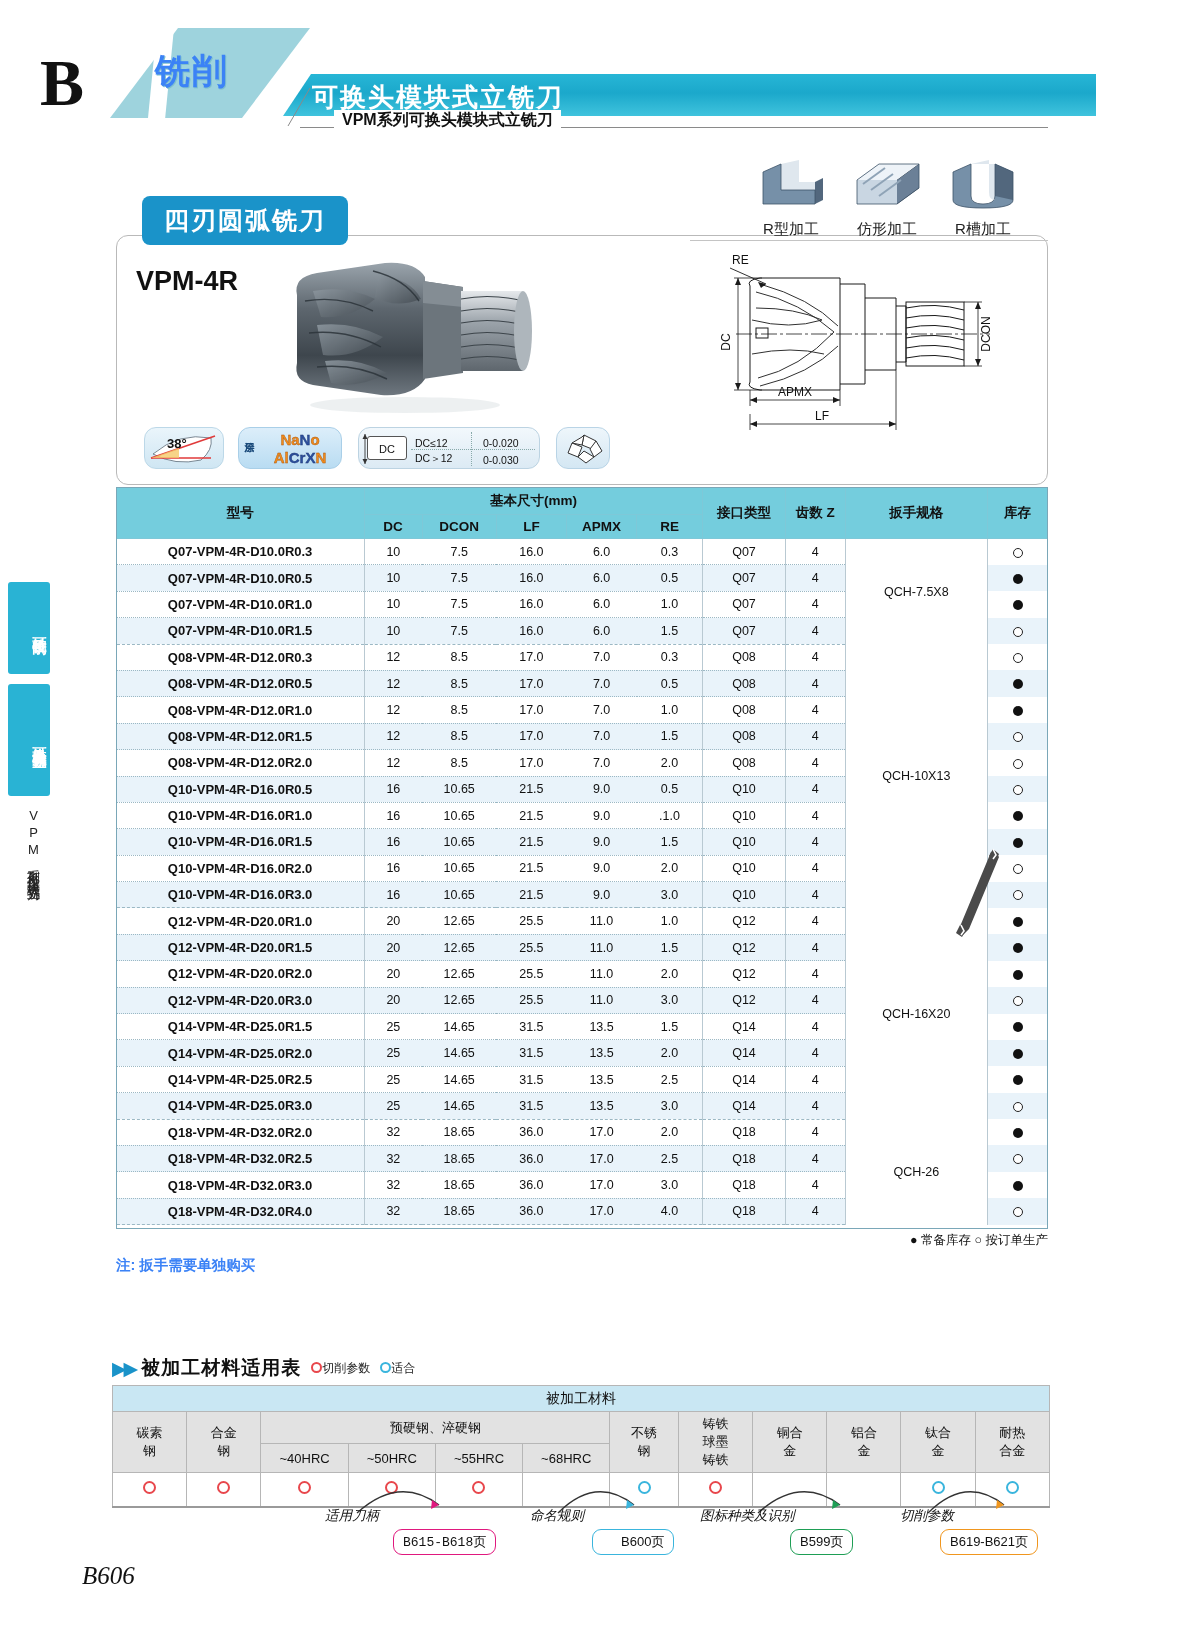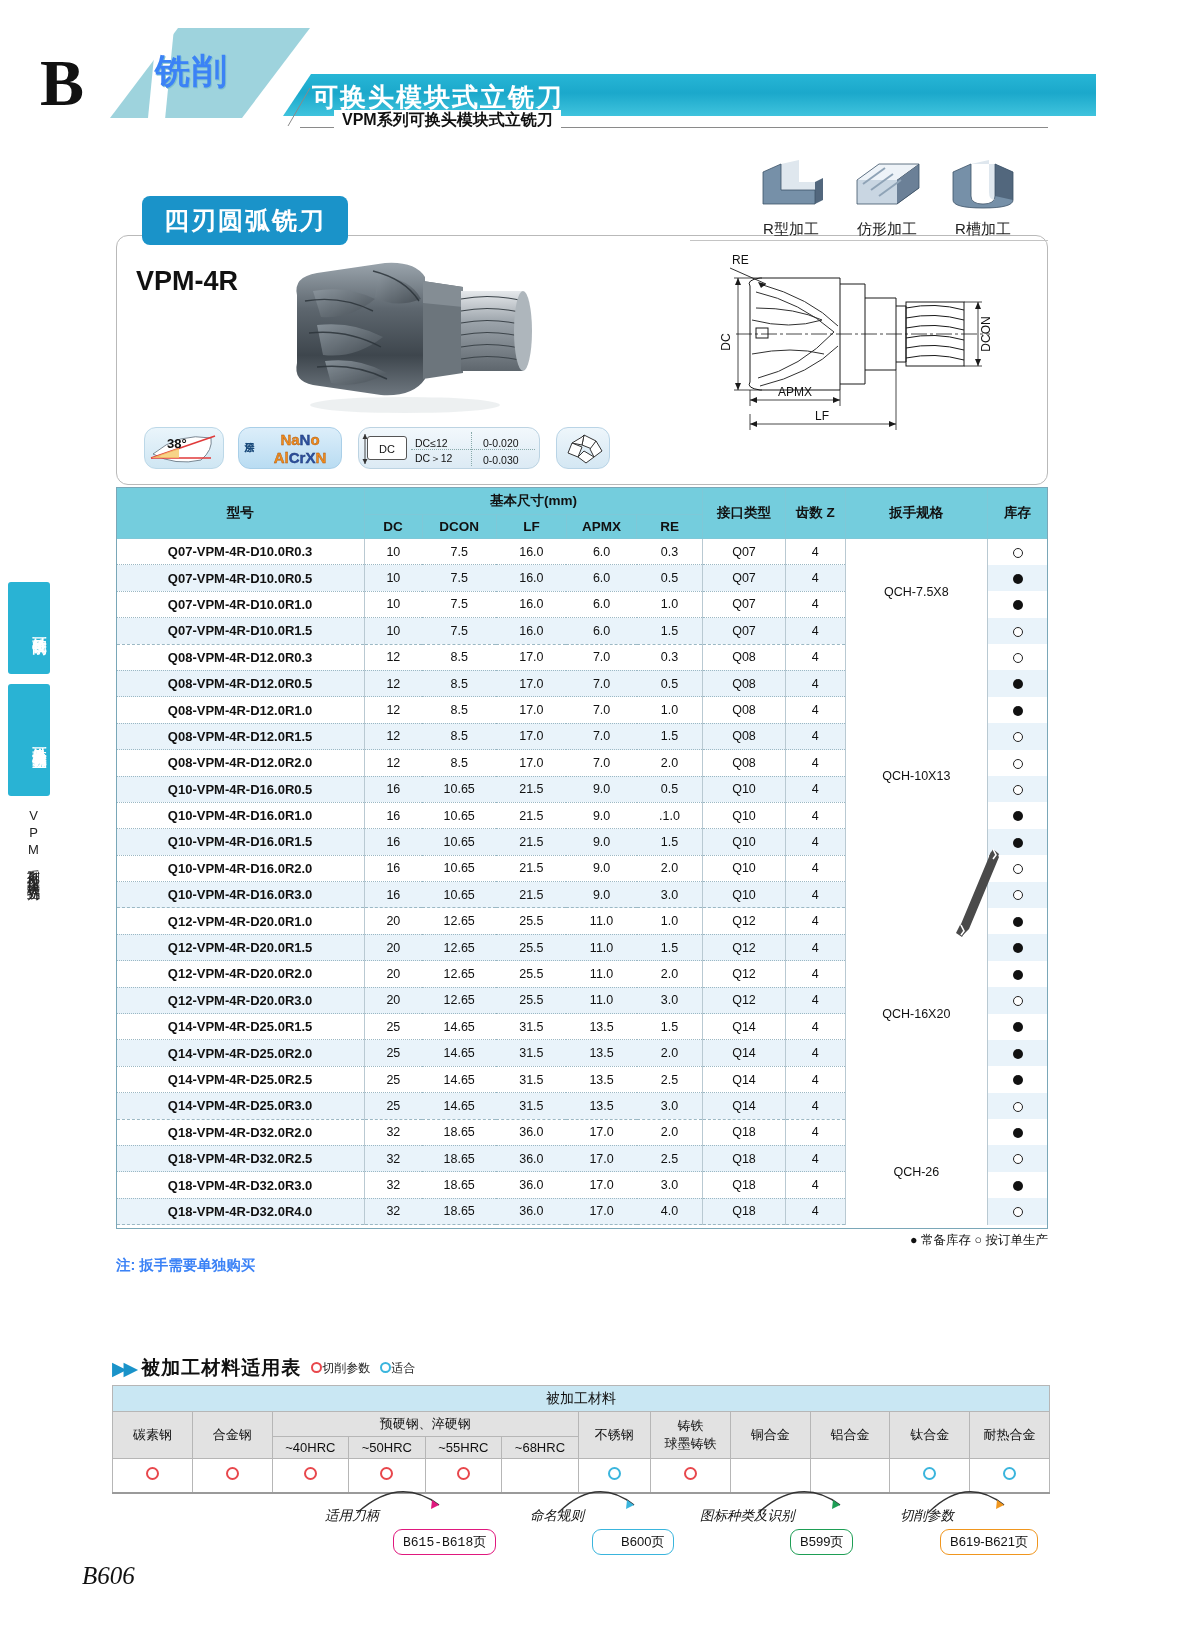--- a/index.html
+++ b/index.html
@@ -196,21 +196,21 @@
   .ring-red { display:inline-block; width:11px; height:11px; border-radius:50%;
               border:2.2px solid #e8474c; vertical-align:-1px; }
   .ring-blue { display:inline-block; width:11px; height:11px; border-radius:50%;
               border:2.2px solid #3ab5dd; vertical-align:-1px; }
 
   .mat-tbl {
     position:absolute; left:112px; top:1385px;
     border-collapse:collapse; width:938px; font-size:13px;
   }
   .mat-tbl th, .mat-tbl td {
-    border:1px solid #b6b6b6; text-align:center; color:#111; padding:3px 2px;
+    border:1px solid #b6b6b6; text-align:center; color:#111; padding:3px 18px;
   }
   .mat-tbl .band { background:#c9e7f3; font-size:14px; font-weight:400; height:26px; }
   .mat-tbl .hcell { background:#e2e2e2; font-weight:400; }
   .mat-tbl td.val { background:#fff; height:34px; border-top:none; }
   .mat-tbl tr.valrow td { border-left:1px solid #b6b6b6; border-right:1px solid #b6b6b6;
                           border-bottom:2px solid #9a9a9a; }
   .mark-red { display:inline-block; width:13px; height:13px; border-radius:50%;
               border:2.4px solid #e8474c; }
   .mark-blue { display:inline-block; width:13px; height:13px; border-radius:50%;
               border:2.4px solid #3ab5dd; }

